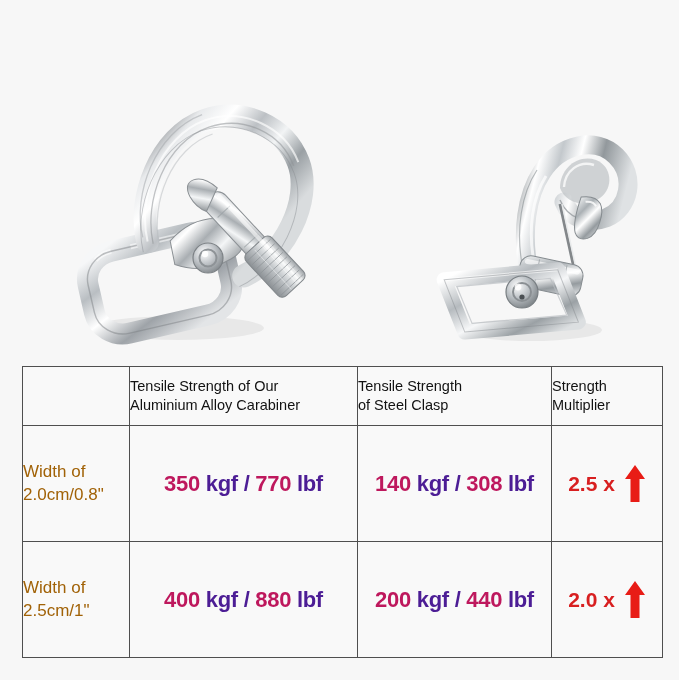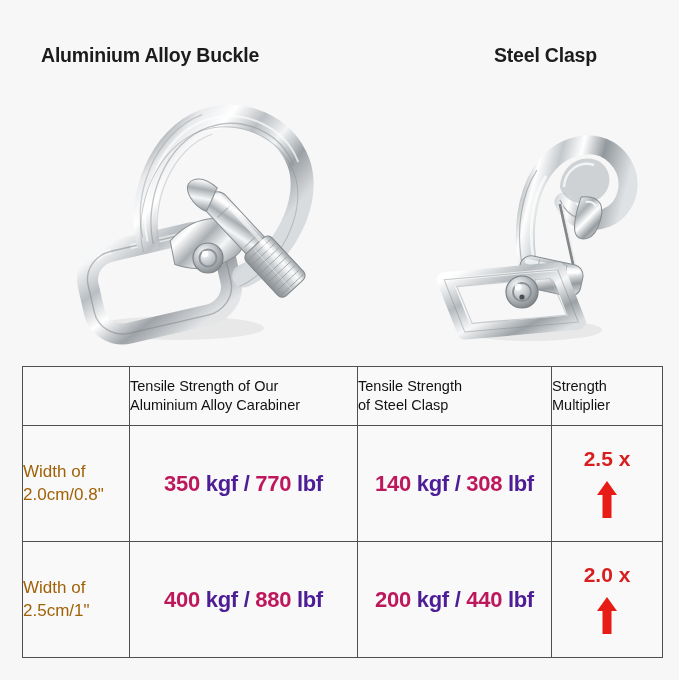--- a/index.html
+++ b/index.html
@@ -120,30 +120,27 @@
     color: #d81f20;
     white-space: nowrap;
   }
   .num { color: #be185d; }
   .unit { color: #4c1d95; }
   .mult-inner {
     display: flex;
     align-items: center;
     justify-content: center;
     gap: 9px;
-    flex-direction: column;
   }
   .arrow-up { display: block; }
 </style>
 </head>
 <body>
 
 <div class="titles">
-  <div class="title title-left">Aluminium Alloy Buckle</div>
-  <div class="title title-right">Steel Clasp</div>
 </div>
 
 <div class="stage">
 
   <div class="product product-left">
     <svg width="280" height="260" viewBox="0 0 280 260">
       <defs>
         <linearGradient id="chromeA" x1="0" y1="0" x2="1" y2="0.35">
           <stop offset="0%" stop-color="#8e9296"></stop>
           <stop offset="14%" stop-color="#e8eaec"></stop>

